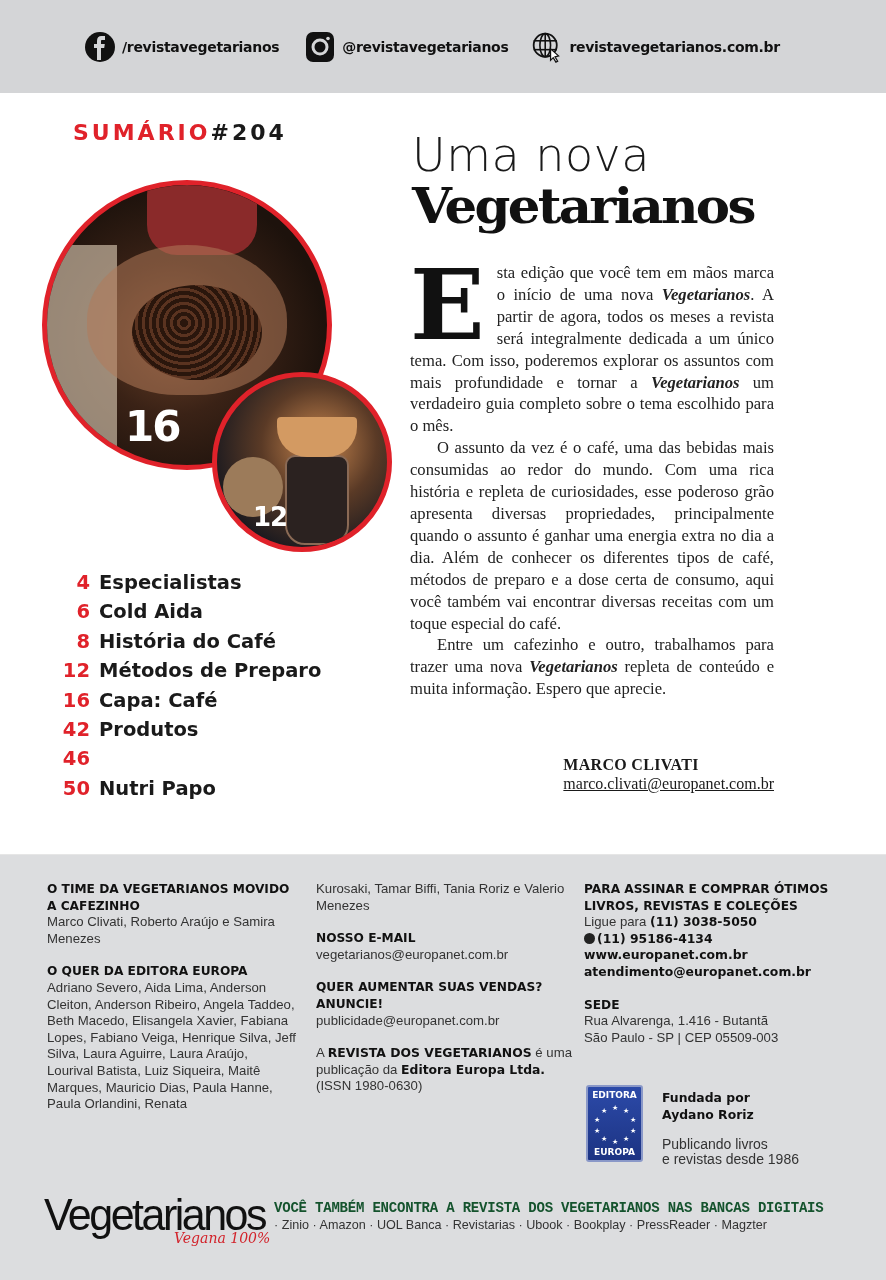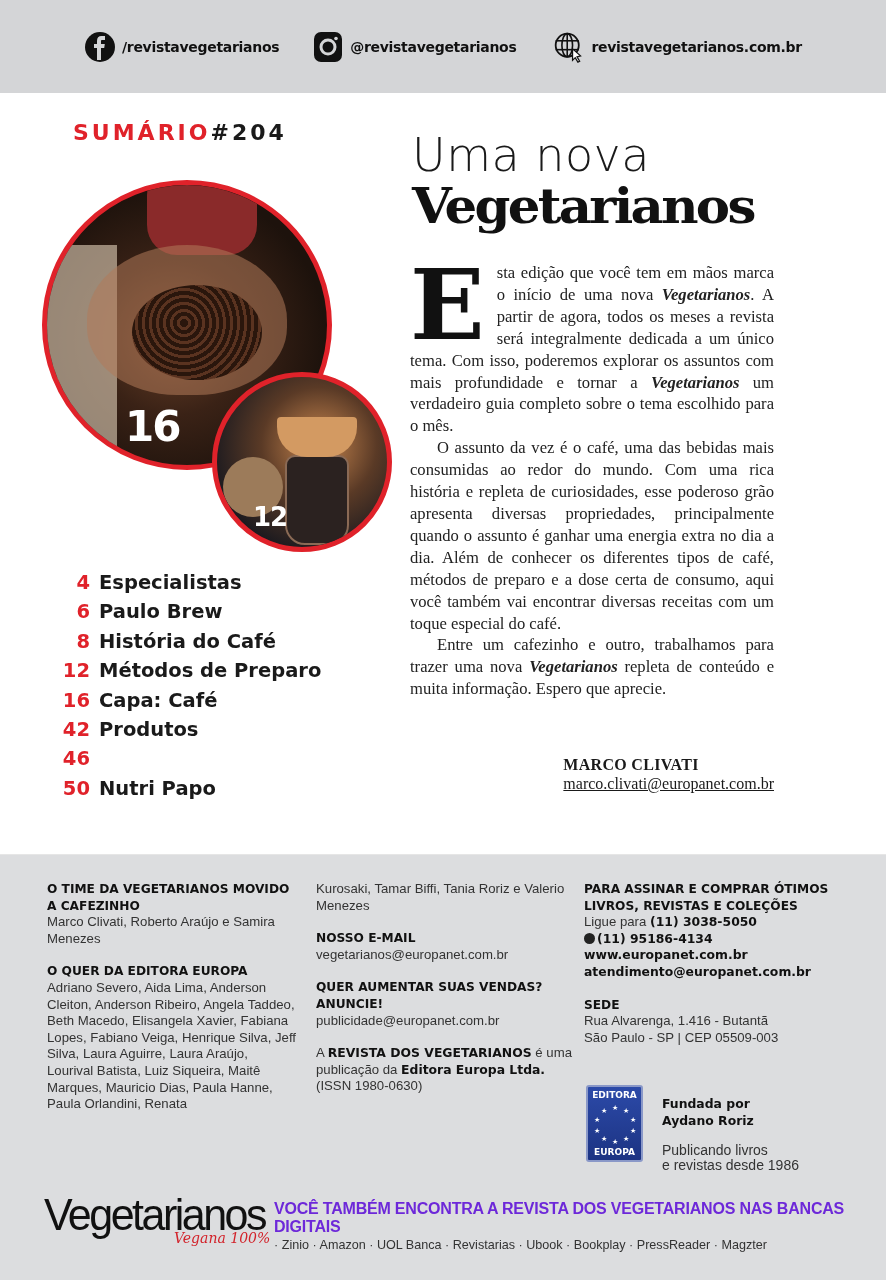--- a/index.html
+++ b/index.html
@@ -1,20 +1,20 @@
 <!DOCTYPE html>
 <html><head>
 <meta charset="utf-8">
 <style>
 *{box-sizing:border-box;margin:0;padding:0}
 body{width:886px;height:1280px;background:#fff;font-family:"Liberation Sans",sans-serif;color:#1a1a1a;position:relative;overflow:hidden}
-.topbar{position:absolute;left:0;top:0;width:886px;height:93px;background:#d4d5d7;display:flex;align-items:center;padding-left:84px;gap:9px}
+.topbar{position:absolute;left:0;top:0;width:886px;height:93px;background:#d4d5d7;display:flex;align-items:center;padding-left:84px;gap:1px}
 .social{display:flex;align-items:center;font-family:"DejaVu Sans",sans-serif;font-weight:bold;font-size:14px;letter-spacing:-0.3px;color:#111}
 .social .ico{width:32px;height:34px;display:flex;align-items:center;justify-content:center;margin-right:6px}
-.s1{margin-right:24px}.s2{margin-right:28px}
+.s1{margin-right:24px}.s2{margin-right:22px}
 .sumario{position:absolute;left:73px;top:120px;font-family:"DejaVu Sans",sans-serif;font-weight:bold;font-size:22px;letter-spacing:3px}
 .sumario .red{color:#e0222a}
 .circle{position:absolute;border-radius:50%;border:5px solid #e0222a;overflow:hidden}
 .c1{left:42px;top:180px;width:290px;height:290px;background:radial-gradient(circle at 45% 55%,#6b4128 0%,#3a2216 35%,#1d120c 70%);}
 .c2{left:212px;top:372px;width:180px;height:180px;background:radial-gradient(circle at 60% 40%,#c9874f 0%,#5a3a26 40%,#1c1a1f 75%)}
 .c1 .beans{position:absolute;left:85px;top:100px;width:130px;height:95px;border-radius:50%;background:repeating-radial-gradient(circle at 40% 40%,#2a160c 0 4px,#5a3320 4px 7px)}
 .c1 .hand{position:absolute;left:40px;top:60px;width:200px;height:150px;border-radius:50% 50% 45% 45%;background:#b07a5a;opacity:.55}
 .c1 .sleeve{position:absolute;left:100px;top:-20px;width:110px;height:90px;background:#8a2a2a;border-radius:30px}
 .c1 .apron{position:absolute;left:-20px;top:60px;width:90px;height:260px;background:#c9b8a2;opacity:.7}
 .c2 .filter{position:absolute;left:60px;top:40px;width:80px;height:40px;background:#d39a62;border-radius:4px 4px 30px 30px}
@@ -43,28 +43,28 @@
 .fcol .hd{font-family:"DejaVu Sans",sans-serif;font-weight:bold;font-size:12.2px;color:#111;line-height:16.6px}
 .fcol .gap{height:16px}
 .fcol b{font-family:"DejaVu Sans",sans-serif;color:#111;font-size:12.4px}
 .col1{left:47px;top:26px;width:250px}
 .col2{left:316px;top:26px;width:260px}
 .col3{left:584px;top:26px;width:260px}
 .badge-row{position:absolute;left:586px;top:230px;display:flex}
 .eu{width:57px;height:77px;background:linear-gradient(#2c4aa8,#1c3383);border:2px solid #8a98c8;border-radius:3px;color:#fff;font-family:"DejaVu Sans",sans-serif;font-weight:bold;font-size:9px;text-align:center;display:flex;flex-direction:column;justify-content:space-between;padding:3px 0}
 .eu .stars{position:relative;height:40px}
 .eu .stars span{position:absolute;color:#fff;font-size:7px}
-.founded{margin-left:19px;margin-top:10px}
+.founded{margin-left:19px;margin-top:4px}
 .founded .f1{font-family:"DejaVu Sans",sans-serif;font-weight:bold;font-size:12.4px;line-height:17px;color:#111}
 .founded .f2{font-size:14px;line-height:15px;color:#333;margin-top:14px}
 .logo{position:absolute;left:44px;top:1190px}
 .logo .main{font-family:"Liberation Sans",sans-serif;font-size:43px;letter-spacing:-2.5px;color:#111;transform:scaleY(1.05)}
 .logo .sub{position:absolute;left:130px;top:40px;font-family:"DejaVu Serif",serif;font-style:italic;font-size:14px;color:#d2222a;white-space:nowrap}
 .bancas{position:absolute;left:274px;top:1200px}
-.bancas .hd{font-family:Liberation Sans, sans-serif;font-weight:bold;font-size:16px;color:#6d28d9;letter-spacing:-0.2px}
+.bancas .hd{font-family:Liberation Mono, monospace;font-weight:bold;font-size:14px;color:#14532d;letter-spacing:-0.2px}
 .bancas .ln{font-size:12.6px;color:#333;line-height:16px;margin-top:1px}
 </style>
 </head>
 <body>
 
 <div class="topbar">
   <div class="social s1">
     <span class="ico">
       <svg width="32" height="34" viewBox="0 0 32 34">
           <circle cx="16" cy="17" r="15" fill="#111"></circle>
@@ -116,21 +116,21 @@
 <div class="bignum n16">16</div>
 <div class="bignum n12">12</div>
 
 <div class="toc">
   <div class="row">
       <span class="pg">4</span>
       <span class="tt">Especialistas</span>
     </div>
   <div class="row">
       <span class="pg">6</span>
-      <span class="tt">Paulo Brew</span>
+      <span class="tt">Cold Aida</span>
     </div>
   <div class="row">
       <span class="pg">8</span>
       <span class="tt">História do Café</span>
     </div>
   <div class="row">
       <span class="pg">12</span>
       <span class="tt">Métodos de Preparo</span>
     </div>
   <div class="row">

